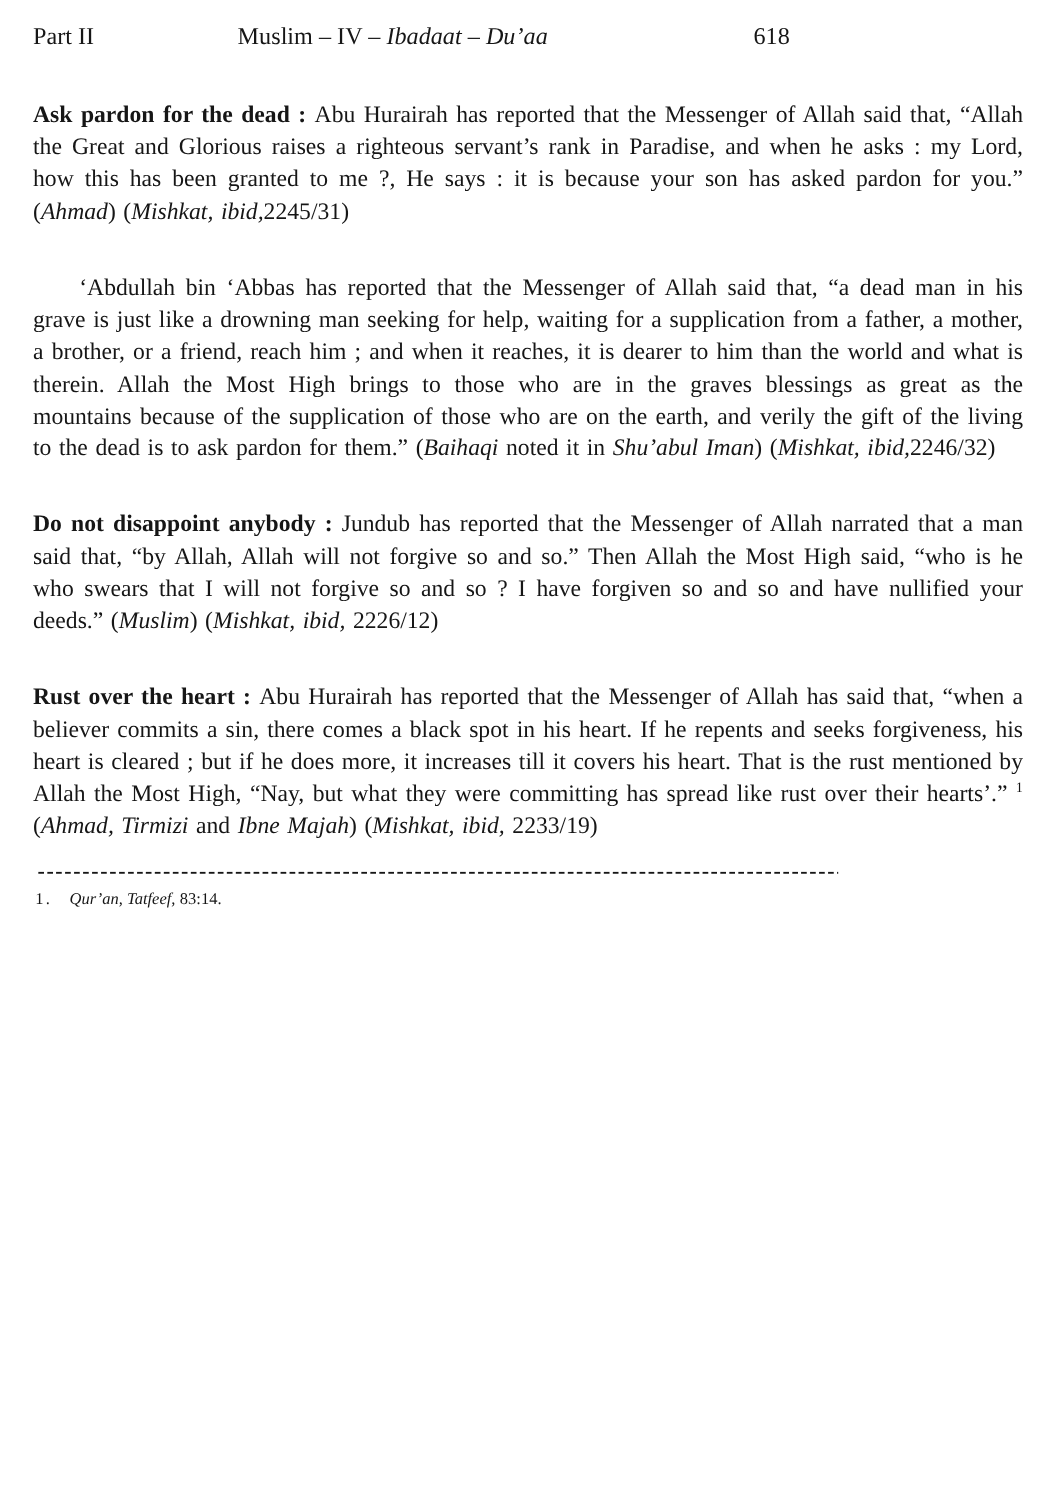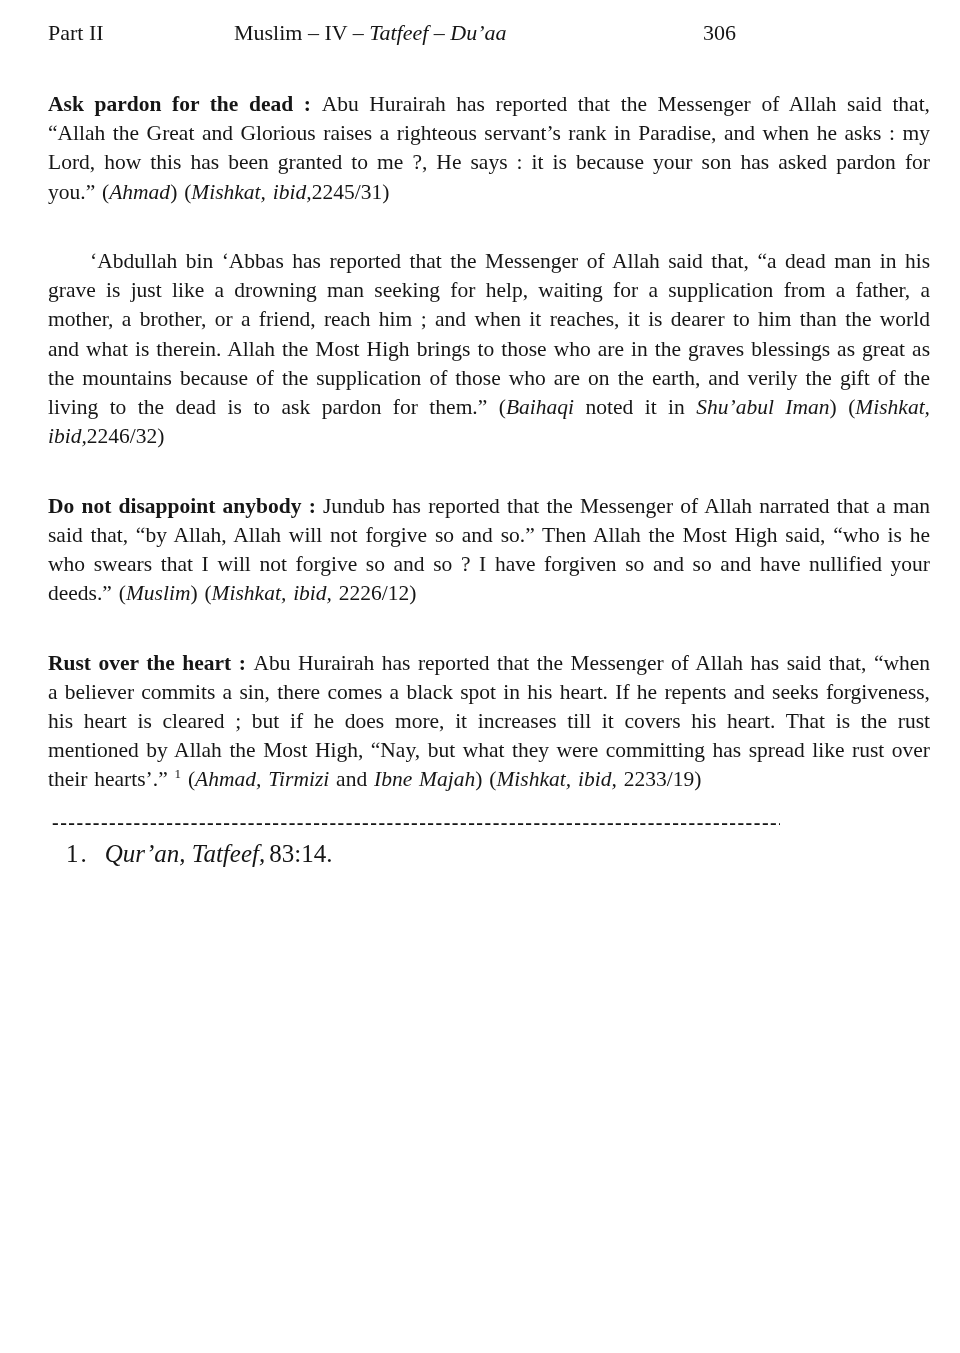--- a/index.html
+++ b/index.html
@@ -4,21 +4,21 @@
 <style>
   * { margin: 0; padding: 0; box-sizing: border-box; }
   html, body { background: #ffffff; }
   body {
     width: 960px; height: 1353px;
     font-family: "Liberation Serif", "DejaVu Serif", serif;
     color: #161616;
     position: relative;
     overflow: hidden;
   }
-  .page { padding: 20px 30px 0 48px; }
+  .page { padding: 20px 30px 0 30px; }
 
   
   .hdr { position: relative; height: 34px; font-size: 22px; margin-bottom: 36px; }
   .hdr-part   { position: absolute; left: 0; top: 0; }
   .hdr-section{ position: absolute; left: 186px; top: 0; }
   .hdr-page   { position: absolute; left: 655px; top: 0; }
 
   
   p.para {
     font-size: 21.5px;
@@ -34,33 +34,33 @@
   
   .sep {
     font-weight: bold;
     font-size: 20px;
     letter-spacing: 1.5px;
     white-space: nowrap;
     overflow: hidden;
     width: 728px;
     margin-left: 4px;
   }
-  .footnote { font-size: 25px; margin-top: 6px; margin-left: 18px; }
+  .footnote { font-size: 15px; margin-top: 6px; margin-left: 2px; }
   .footnote .fn-num { margin-right: 16px; letter-spacing: 2px; }
   .footnote .fn-ref { margin-left: 4px; }
 </style>
 </head>
 <body>
 
 <div class="page">
 
   <div class="hdr">
     <span class="hdr-part">Part II</span>
-    <span class="hdr-section"><span>Muslim – IV – </span><i>Tatfeef – Du’aa</i></span>
-    <span class="hdr-page">306</span>
+    <span class="hdr-section"><span>Muslim – IV – </span><i>Ibadaat – Du’aa</i></span>
+    <span class="hdr-page">618</span>
   </div>
 
   <div>
 
     <p class="para"><b>Ask pardon for the dead : </b><span>Abu Hurairah has reported that the Messenger of Allah said that, “Allah the Great and Glorious raises a righteous servant’s rank in Paradise, and when he asks : my Lord, how this has been granted to me ?, He says : it is because your son has asked pardon for you.” (</span><i>Ahmad</i><span>) (</span><i>Mishkat, ibid,</i><span>2245/31)</span></p>
 
     <p class="para indent"><span>‘Abdullah bin ‘Abbas has reported that the Messenger of Allah said that, “a dead man in his grave is just like a drowning man seeking for help, waiting for a supplication from a father, a mother, a brother, or a friend, reach him ; and when it reaches, it is dearer to him than the world and what is therein. Allah the Most High brings to those who are in the graves blessings as great as the mountains because of the supplication of those who are on the earth, and verily the gift of the living to the dead is to ask pardon for them.” (</span><i>Baihaqi</i><span> noted it in </span><i>Shu’abul Iman</i><span>) (</span><i>Mishkat, ibid,</i><span>2246/32)</span></p>
 
     <p class="para"><b>Do not disappoint anybody : </b><span>Jundub has reported that the Messenger of Allah narrated that a man said that, “by Allah, Allah will not forgive so and so.” Then Allah the Most High said, “who is he who swears that I will not forgive so and so ? I have forgiven so and so and have nullified your deeds.” (</span><i>Muslim</i><span>) (</span><i>Mishkat, ibid,</i><span> 2226/12)</span></p>
 

